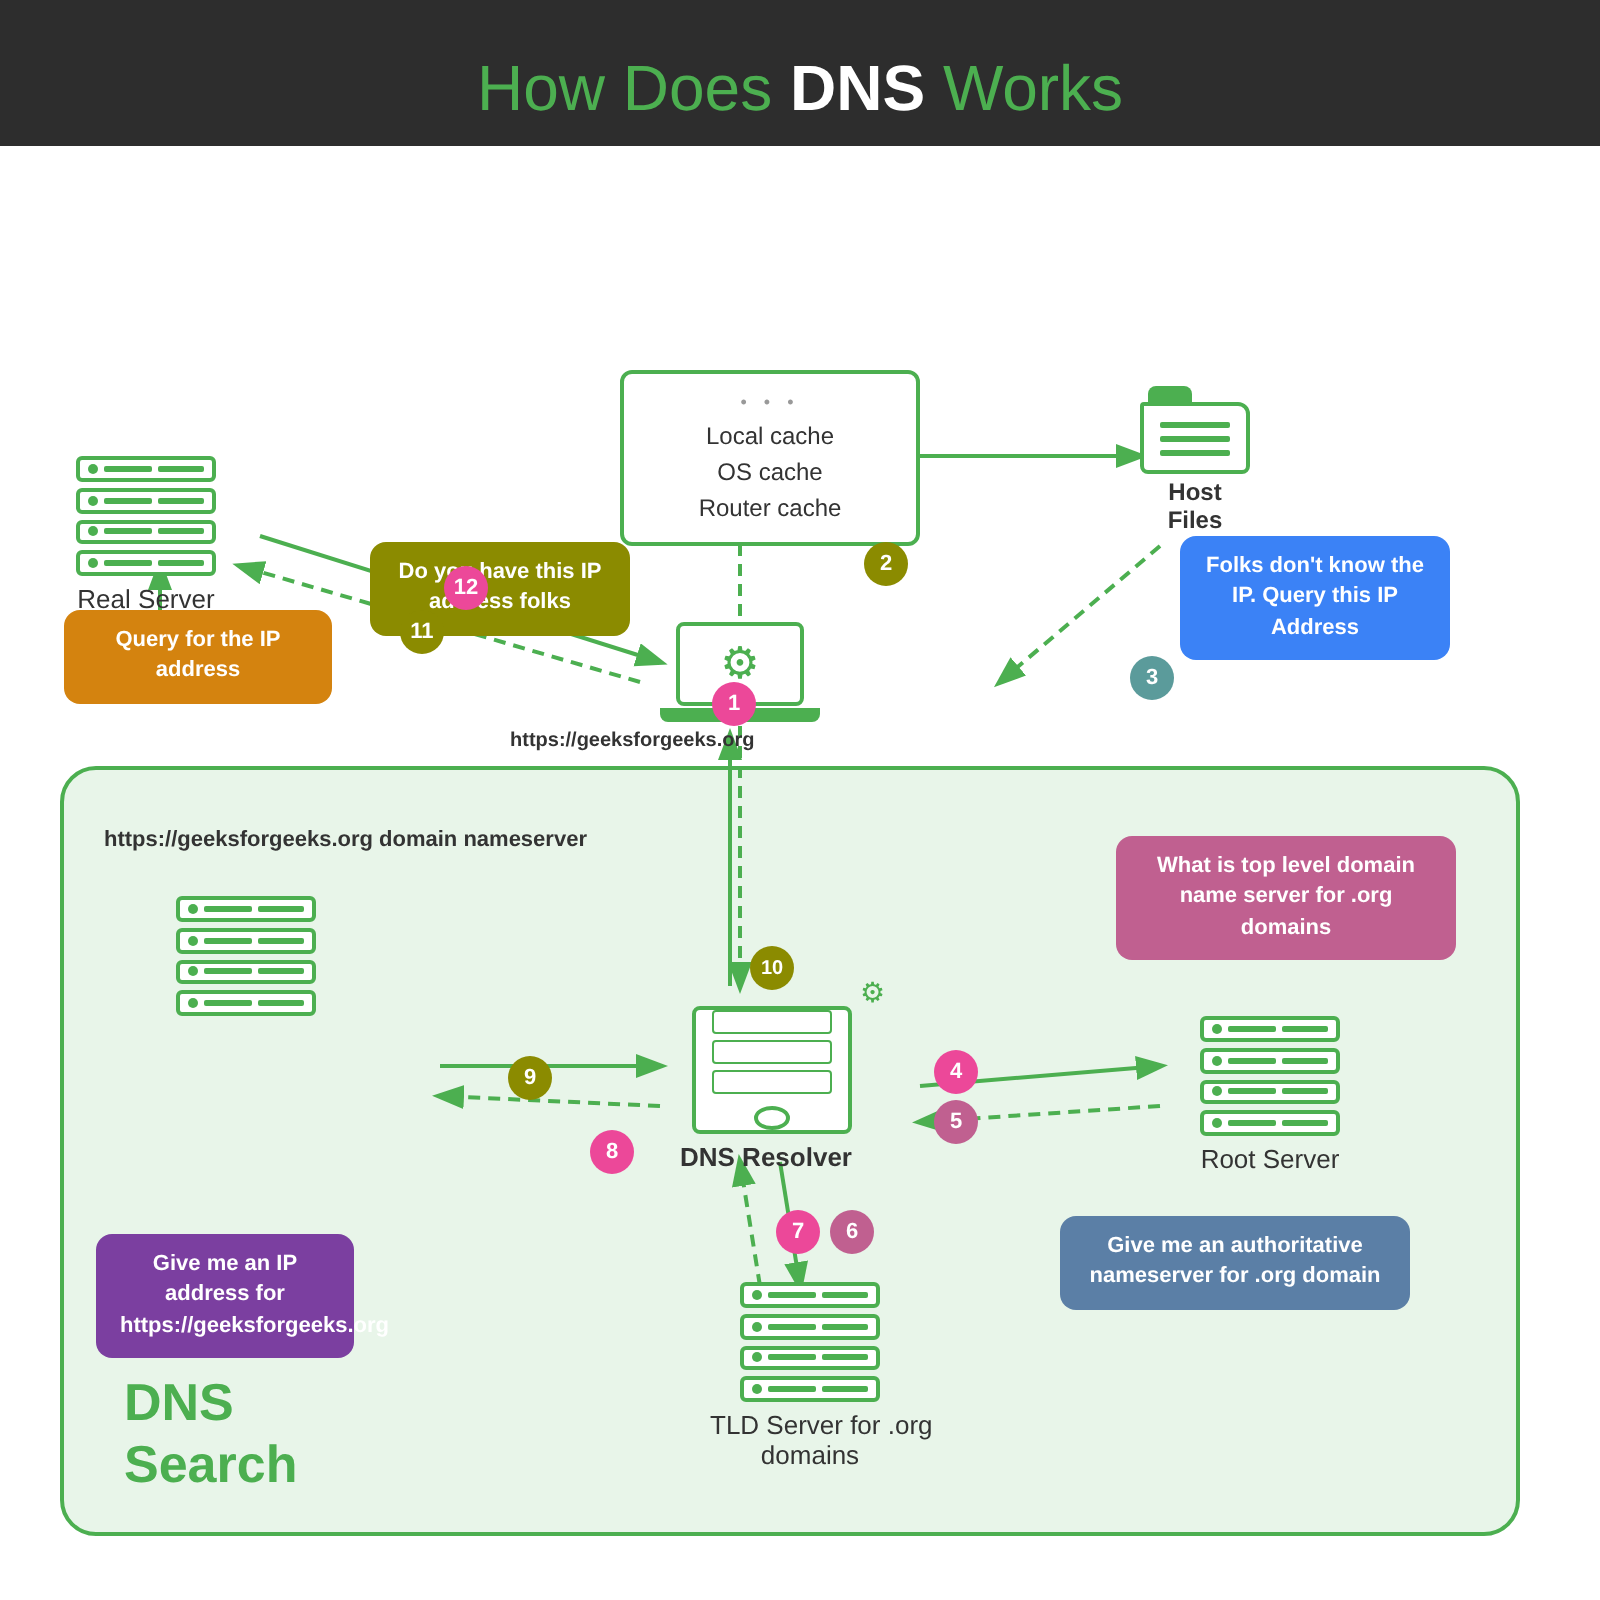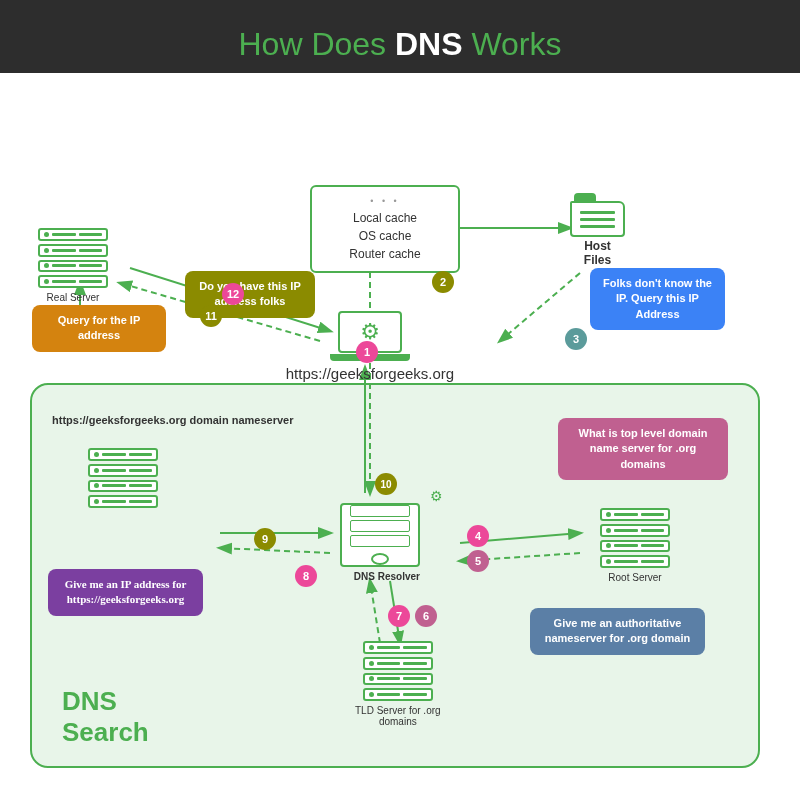--- a/index.html
+++ b/index.html
@@ -99,21 +99,21 @@
       background: #4caf50;
       flex-shrink: 0;
     }
     .server-row .line {
       flex: 1;
       height: 3px;
       background: #4caf50;
       border-radius: 1px;
     }
     .server-label {
-      font-size: 10px;
+      font-size: 13px;
       color: #333;
       text-align: center;
       margin-top: 4px;
       max-width: 100px;
     }
 
     
     .laptop-icon {
       position: absolute;
       display: flex;
@@ -274,24 +274,24 @@
       width: 18px;
       height: 18px;
       border: 2px solid #4caf50;
       border-radius: 50%;
       margin-top: 2px;
     }
 
     
     .url-text {
       position: absolute;
-      font-size: 15px;
+      font-size: 10px;
       color: #333;
-      font-weight: normal;
-      text-align: center;
+      font-weight: bold;
+      text-align: left;
     }
 
     .small-gear {
       position: absolute;
       font-size: 14px;
       color: #4caf50;
     }
   </style>
 </head>
 <body>
@@ -542,21 +542,21 @@
             <div class="line"></div>
           </div>
         <div class="server-row">
             <div class="dot"></div>
             <div class="line"></div>
             <div class="line"></div>
           </div>
       </div>
     </div>
 
-    <div class="bubble bubble-purple" style="top:496px; left:48px; width:155px;font-family:Liberation Serif, serif;">
+    <div class="bubble bubble-purple" style="top:544px; left:48px; width:129px;">
       <span>Give me an
 IP address for
 https://geeksforgeeks.org</span>
     </div>
 
     <div class="bubble bubble-blue" style="top:535px; left:530px; width:175px;">
       <span>Give me an
 authoritative nameserver
 for .org domain</span>
     </div>

